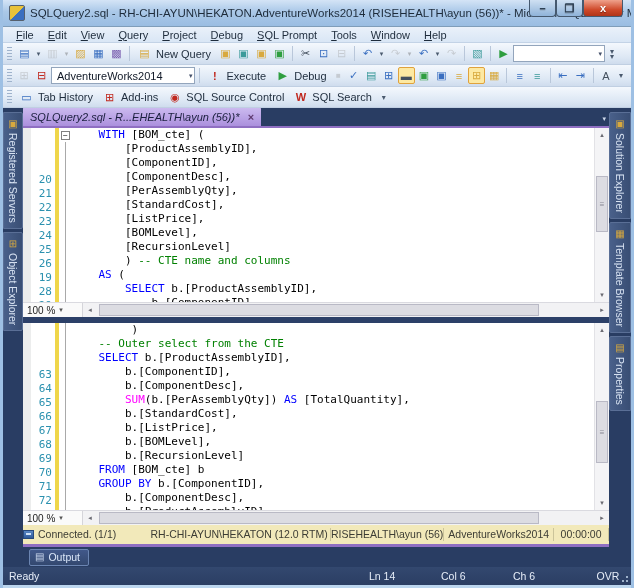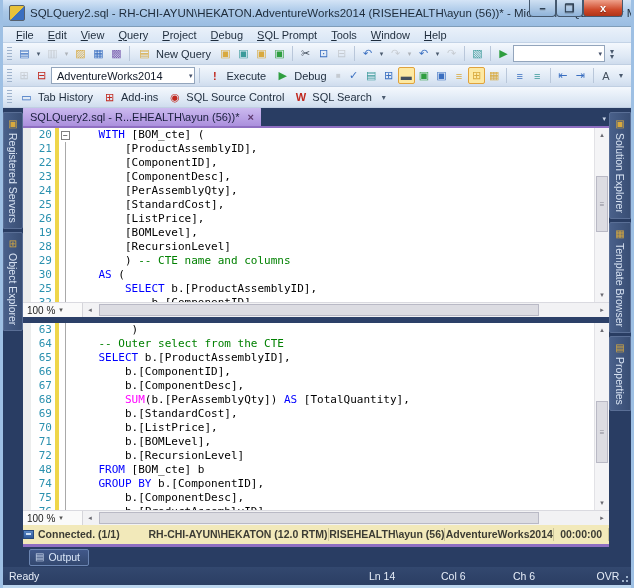--- a/index.html
+++ b/index.html
@@ -60,33 +60,33 @@
   .vtab { writing-mode:vertical-rl; display:flex; align-items:center; gap:4px;
           background:linear-gradient(90deg,#49608a,#394e74); border:1px solid #5a6f96; border-radius:0 2px 2px 0;
           color:#d7e2f2; font-size:10.5px; padding:5px 1px; }
   .vstrip.right .vtab { border-radius:2px 0 0 2px; }
   .vtab .vicon { font-size:10px; writing-mode:horizontal-tb; }
 
   .center { flex:1 1 auto; display:flex; flex-direction:column; min-width:0; }
   .doctabs { height:20px; flex:0 0 20px; display:flex; align-items:flex-end;
              border-bottom:2px solid #8f6fc2; position:relative; }
   .doctab { height:19px; display:flex; align-items:center; gap:8px; padding:0 7px;
-            background:linear-gradient(#cdbcf0,#ab90dd); color:#1a1f3d; border-radius:2px 2px 0 0; }
+            background:linear-gradient(#cdbcf0,#ab90dd); color:#1a1f3d; border-radius:2px 2px 0 0;font-style:italic; }
   .doctab .x { color:#5d3a6e; font-size:11px; font-weight:bold; }
   .filelist-dd { position:absolute; right:3px; bottom:3px; font-size:7px; color:#cfd9ea; }
 
   
   .pane { background:#fff; position:relative; overflow:hidden; }
   .pane.top { height:174px; flex:0 0 174px; }
   .pane.bottom { height:187px; flex:0 0 187px; }
   .panelines { position:absolute; inset:0 15px 0 0; overflow:hidden; }
   .cl { display:grid; grid-template-columns:8px 24px 4px 13px 1fr; height:14px; line-height:14px; }
   .cl .ind { background:#eceded; }
   .cl .n { font-family:"DejaVu Sans Mono", monospace; font-size:11px; color:#2b91af;
-           text-align:right; padding-right:3px; background:#fff; }
+           text-align:right; padding-right:3px; background:#fff;margin-top:45px; }
   .cl .chg { background:#efd64a; }
   .cl .out { position:relative; background:#fff; }
   .oline::before { content:""; position:absolute; left:6px; top:0; bottom:0; border-left:1px solid #a9a9a9; }
   .foldbox { position:absolute; left:2px; top:3px; width:9px; height:9px; border:1px solid #808080;
              background:#fff; font-size:8px; line-height:7px; text-align:center; color:#333;
              font-family:"DejaVu Sans Mono", monospace; }
   .cd { font-family:"DejaVu Sans Mono", monospace; font-size:11px; white-space:pre; color:#000; }
   .kw{color:#0000ff}.cm{color:#008000}.mg{color:#ff00ff}.pl{color:#000}
 
   .vsb { position:absolute; right:0; top:0; bottom:0; width:15px; background:#f4f4f6; border-left:1px solid #e2e2e6; }
@@ -104,21 +104,21 @@
                text-align:center; line-height:14px; }
   .hsb .sbtn.rt { right:0; }
   .hthumb { position:absolute; top:1px; bottom:1px; background:#dcdce2; border:1px solid #b9b9c5; }
 
   .split { height:6px; flex:0 0 6px; background:#2c4068; }
 
   
   .connbar { height:19px; flex:0 0 19px; background:#f2e9ba; display:flex; align-items:center;
              font-size:10.5px; color:#3c3c34; overflow:hidden; }
   .connbar .cell { padding:0 0; border-right:1px solid #cbc49a; white-space:nowrap; height:13px;
-                   line-height:13px;font-weight:bold; }
+                   line-height:13px; }
   .connbar .cell.first { display:flex; align-items:center; gap:4px; border-right:none; width:128px; }
   .conn-ic { width:11px; height:9px; background:linear-gradient(#5a87c5,#2e5a9a); border:1px solid #27497c;
              position:relative; }
   .conn-ic::after{ content:""; position:absolute; left:2px; top:2px; right:2px; height:2px; background:#cfe2f8; }
   .purpleline { height:3px; flex:0 0 3px; background:#8f6fc2; }
 
   
   .outputrow { height:20px; flex:0 0 20px; background:#293d63; display:flex; align-items:center; padding-left:26px; }
   .outbtn { display:flex; align-items:center; gap:4px; background:linear-gradient(#41588a,#33486f);
             border:1px solid #6b85b2; border-radius:2px; color:#dce8fa; padding:1px 8px 2px 5px; font-size:10.5px; }

